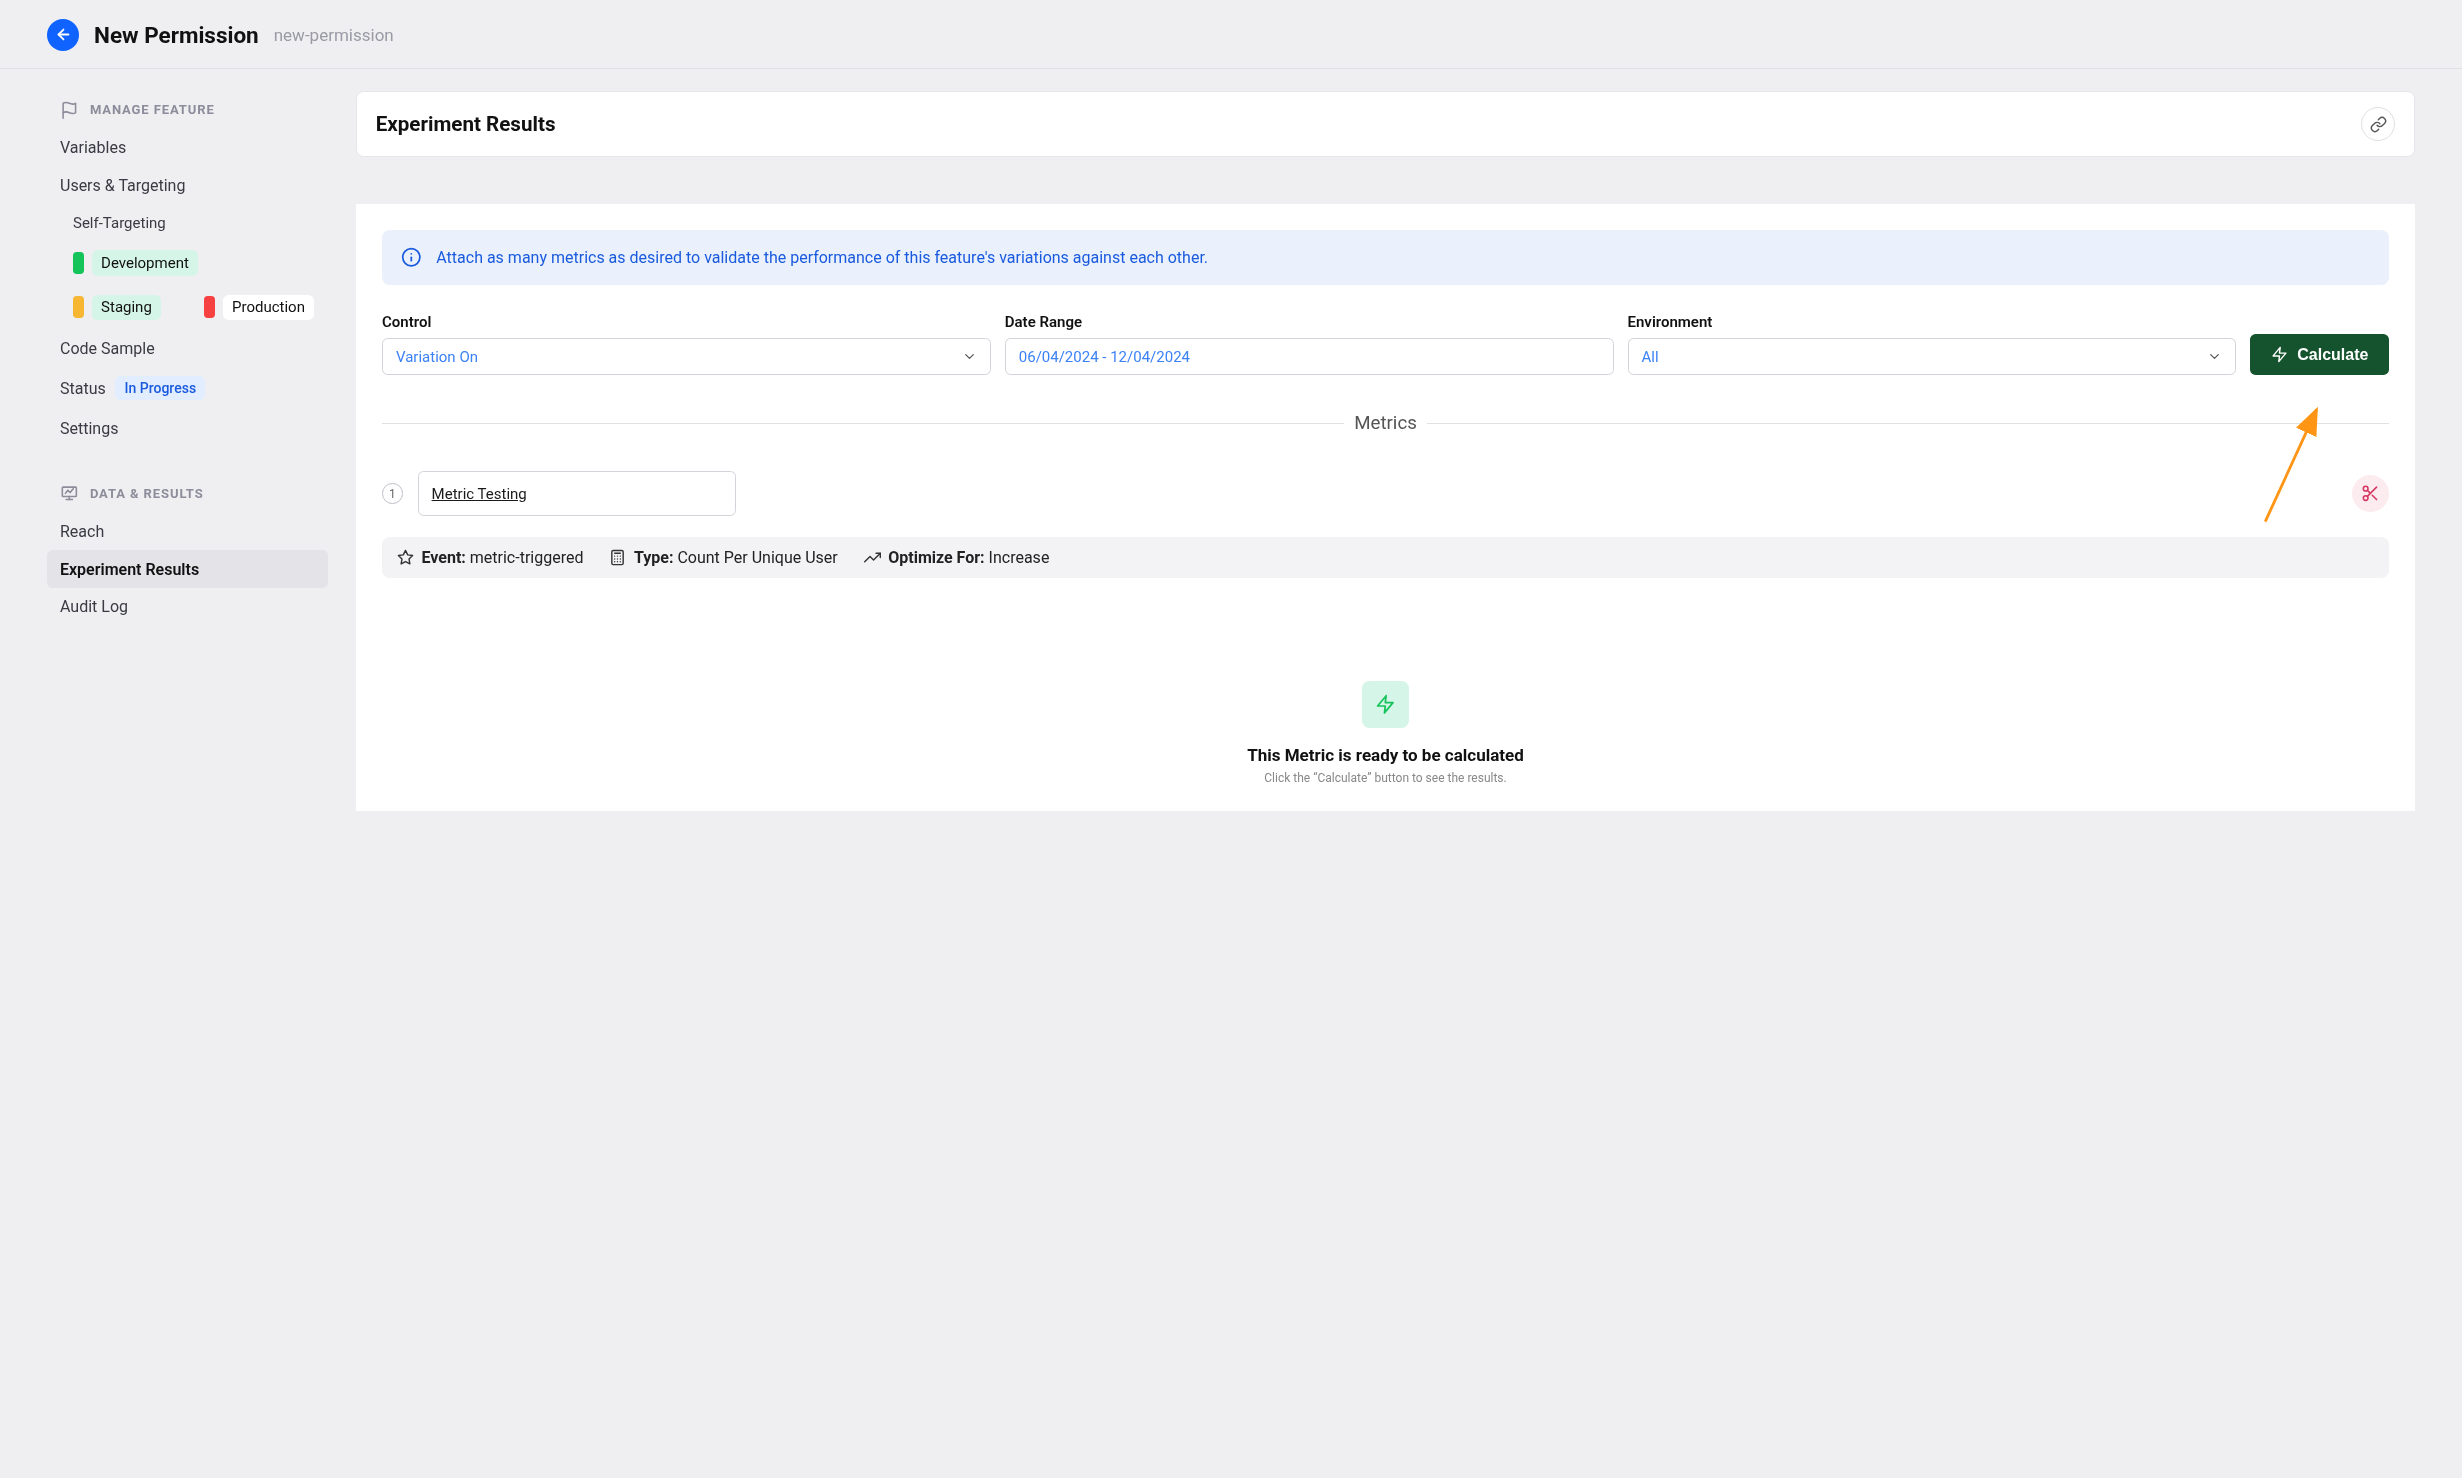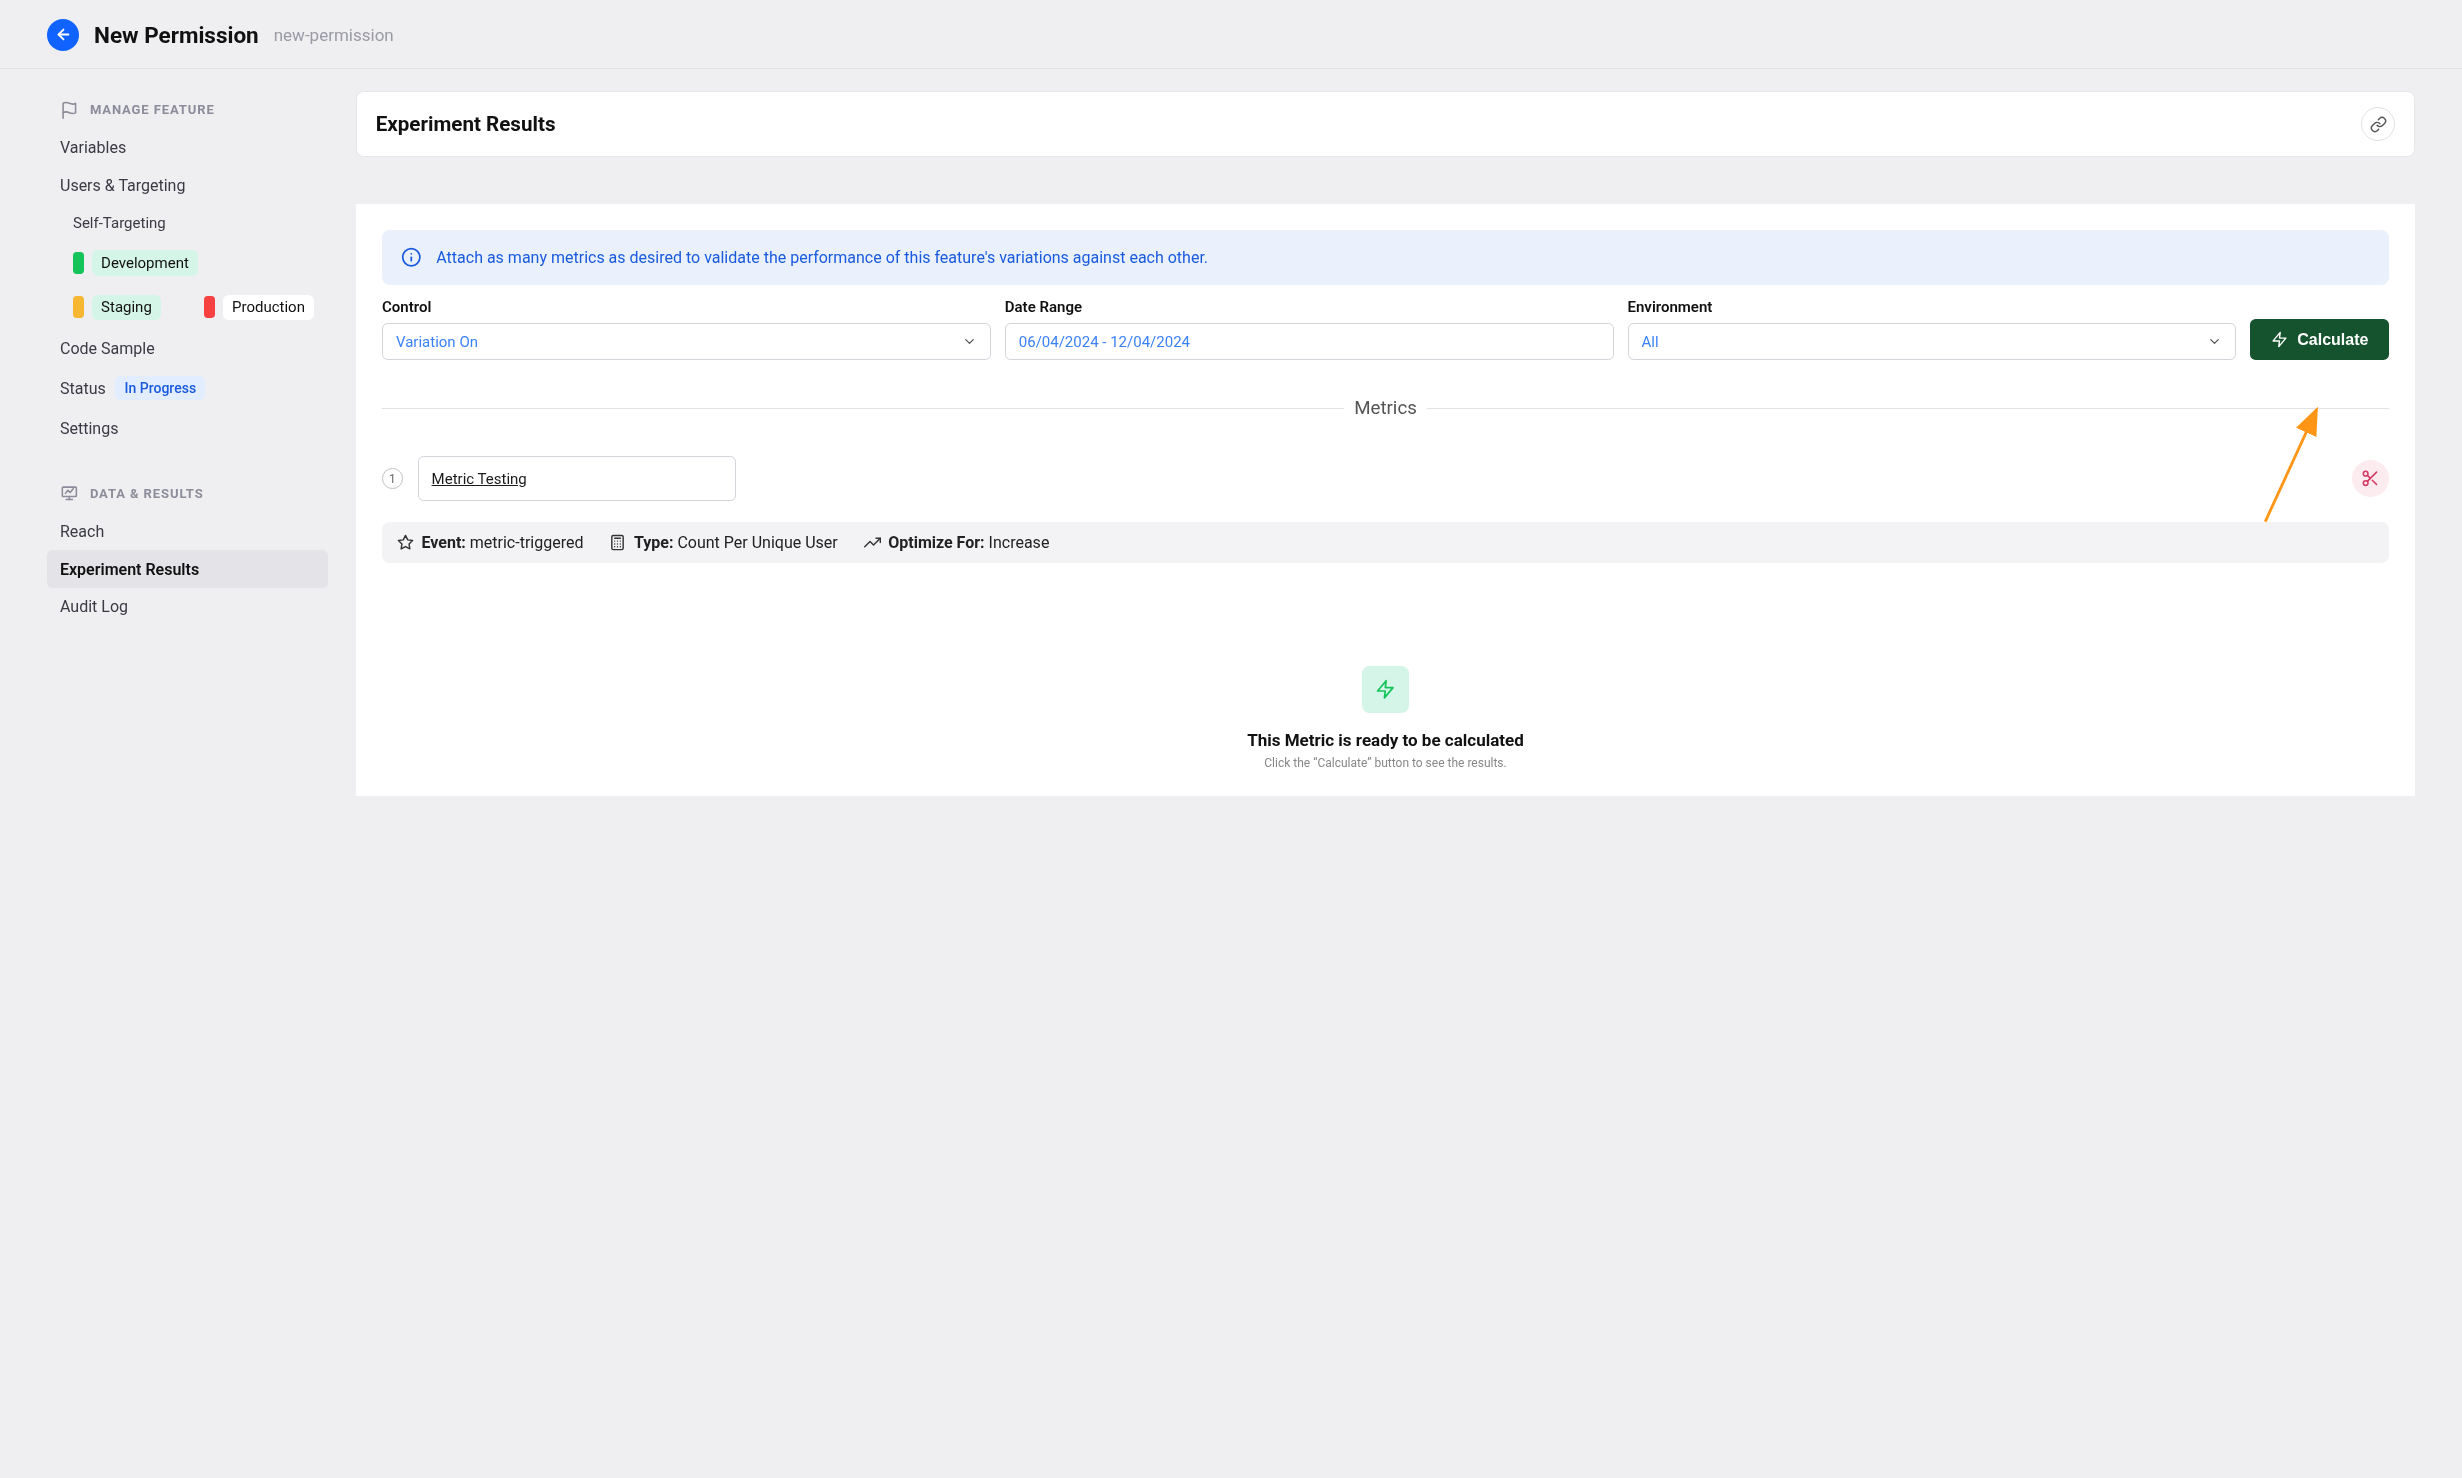--- a/index.html
+++ b/index.html
@@ -158,21 +158,21 @@
       padding: 17px 18.7px;
       display: flex;
       align-items: center;
       gap: 15px;
       color: #1a5bde;
       font-size: 16px;
     }
     .filters-row {
       display: flex;
       gap: 14px;
-      margin-top: 13px;
+      margin-top: 28px;
       align-items: flex-end;
     }
     .filter-group {
       display: flex;
       flex-direction: column;
       gap: 7.5px;
       flex: 1;
     }
     .filter-label {
       font-size: 15px;

